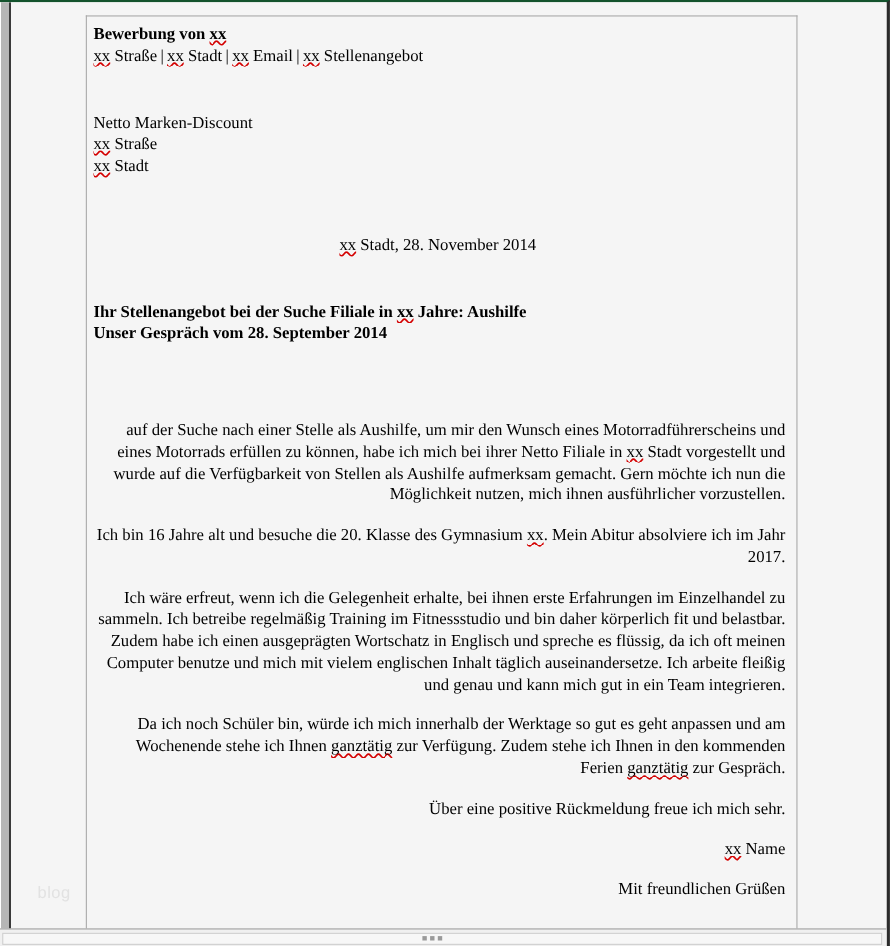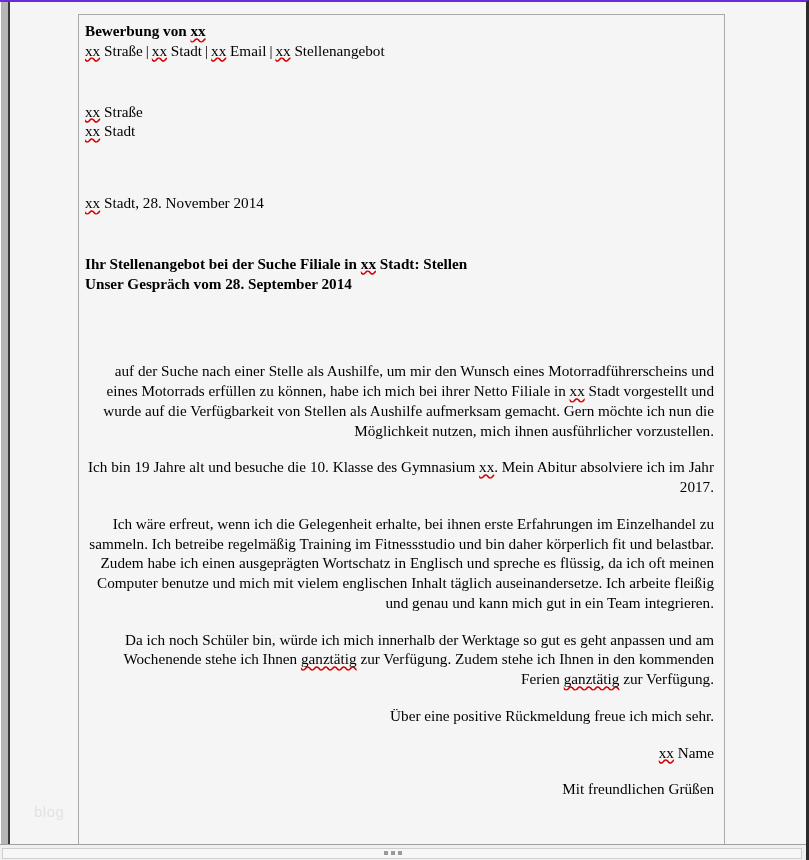--- a/index.html
+++ b/index.html
@@ -14,21 +14,21 @@
     font-family: "Liberation Serif", "DejaVu Serif", serif;
   }
 
   
   #viewer {
     position: relative;
     width: 809px;
     height: 860px;
     background: #f5f5f5;
     box-sizing: border-box;
-    border-top: 2px solid #6d28d9;
+    border-top: 2px solid #14532d;
     border-right: 3px solid #2b2b2b;
     overflow: hidden;
   }
 
   
   #left-gutter {
     position: absolute;
     left: 0; top: 0;
     width: 10px;
     height: 845px;
@@ -115,21 +115,21 @@
     font-size: 15.2px;
     line-height: 1.30;
   }
   .bold { font-weight: bold; }
 
   .blk { margin: 0; }
   .spacer-md { height: 27px; }
   .spacer-lg { height: 41px; }
   .spacer-xl { height: 52px; }
 
-  .right { text-align: left; padding-right: 3px; }
+  .right { text-align: center; padding-right: 3px; }
 
   
   .sq {
     text-decoration: underline;
     text-decoration-color: #d40000;
     text-decoration-style: wavy;
     text-decoration-skip-ink: none;
     text-underline-offset: 1px;
   }
 
@@ -162,20 +162,21 @@
         <div class="blk">
           <span class="sq">xx</span>
           <span>Straße</span><span class="sep">|</span><span class="sq">xx</span>
           <span>Stadt</span><span class="sep">|</span><span class="sq">xx</span>
           <span>Email</span><span class="sep">|</span><span class="sq">xx</span>
           <span>Stellenangebot</span>
         </div>
 
         <div class="spacer-lg"></div>
 
+        <div class="blk">Netto Marken-Discount</div>
         <div class="blk">
           <span class="sq">xx</span>
           <span>Straße</span>
         </div>
         <div class="blk">
           <span class="sq">xx</span>
           <span>Stadt</span>
         </div>
 
         <div class="spacer-xl"></div>
@@ -183,48 +184,48 @@
         <div class="blk right">
           <span class="sq">xx</span>
           <span>Stadt, 28. November 2014</span>
         </div>
 
         <div class="spacer-lg"></div>
 
         <div class="blk bold">
           <span>Ihr Stellenangebot bei der Suche Filiale in</span>
           <span class="sq">xx</span>
-          <span>Stadt: Stellen</span>
+          <span>Jahre: Aushilfe</span>
         </div>
         <div class="blk bold">Unser Gespräch vom 28. September 2014</div>
 
         <div class="spacer-lg"></div>
 
 
         <div class="spacer-md"></div>
 
         <p class="para">
           <span>auf der Suche nach einer Stelle als Aushilfe, um mir den Wunsch eines Motorradführerscheins und eines Motorrads erfüllen zu können, habe ich mich bei ihrer Netto Filiale in</span>
           <span class="sq">xx</span>
           <span>Stadt vorgestellt und wurde auf die Verfügbarkeit von Stellen als Aushilfe aufmerksam gemacht. Gern möchte ich nun die Möglichkeit nutzen, mich ihnen ausführlicher vorzustellen.</span>
         </p>
 
         <p class="para">
-          <span>Ich bin 19 Jahre alt und besuche die 10. Klasse des Gymnasium</span>
+          <span>Ich bin 16 Jahre alt und besuche die 20. Klasse des Gymnasium</span>
           <span class="sq">xx</span><span>. Mein Abitur absolviere ich im Jahr 2017.</span>
         </p>
 
         <p class="para">Ich wäre erfreut, wenn ich die Gelegenheit erhalte, bei ihnen erste Erfahrungen im Einzelhandel zu sammeln. Ich betreibe regelmäßig Training im Fitnessstudio und bin daher körperlich fit und belastbar. Zudem habe ich einen ausgeprägten Wortschatz in Englisch und spreche es flüssig, da ich oft meinen Computer benutze und mich mit vielem englischen Inhalt täglich auseinandersetze. Ich arbeite fleißig und genau und kann mich gut in ein Team integrieren.</p>
 
         <p class="para">
           <span>Da ich noch Schüler bin, würde ich mich innerhalb der Werktage so gut es geht anpassen und am Wochenende stehe ich Ihnen</span>
           <span class="sq">ganztätig</span>
           <span>zur Verfügung. Zudem stehe ich Ihnen in den kommenden Ferien</span>
           <span class="sq">ganztätig</span>
-          <span>zur Verfügung.</span>
+          <span>zur Gespräch.</span>
         </p>
 
         <p class="para">Über eine positive Rückmeldung freue ich mich sehr.</p>
 
         <p class="para">
           <span class="sq">xx</span>
           <span>Name</span>
         </p>
 
         <p class="para">Mit freundlichen Grüßen</p>

